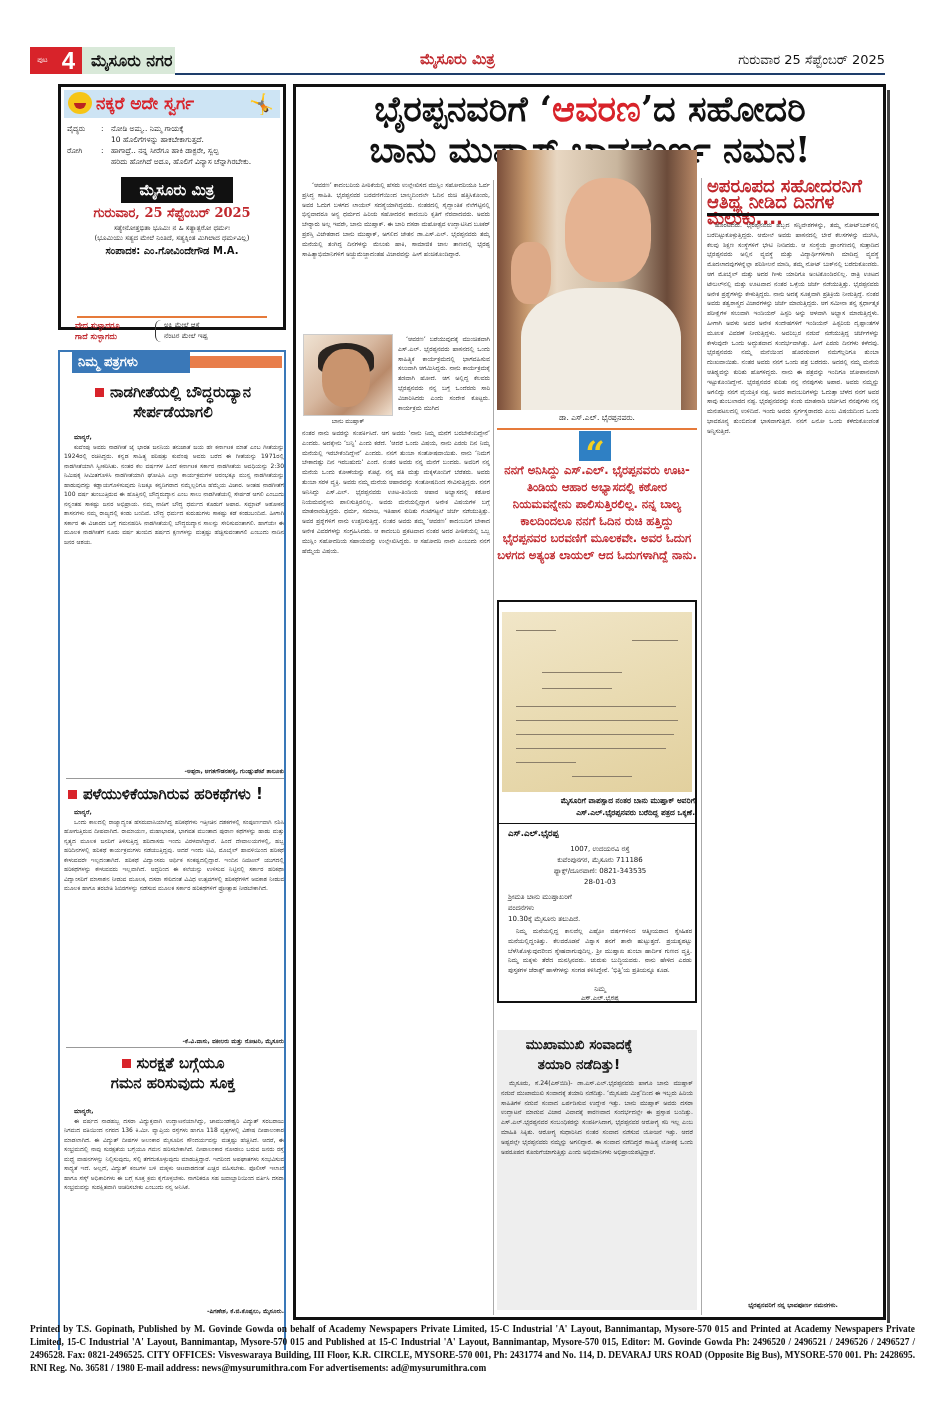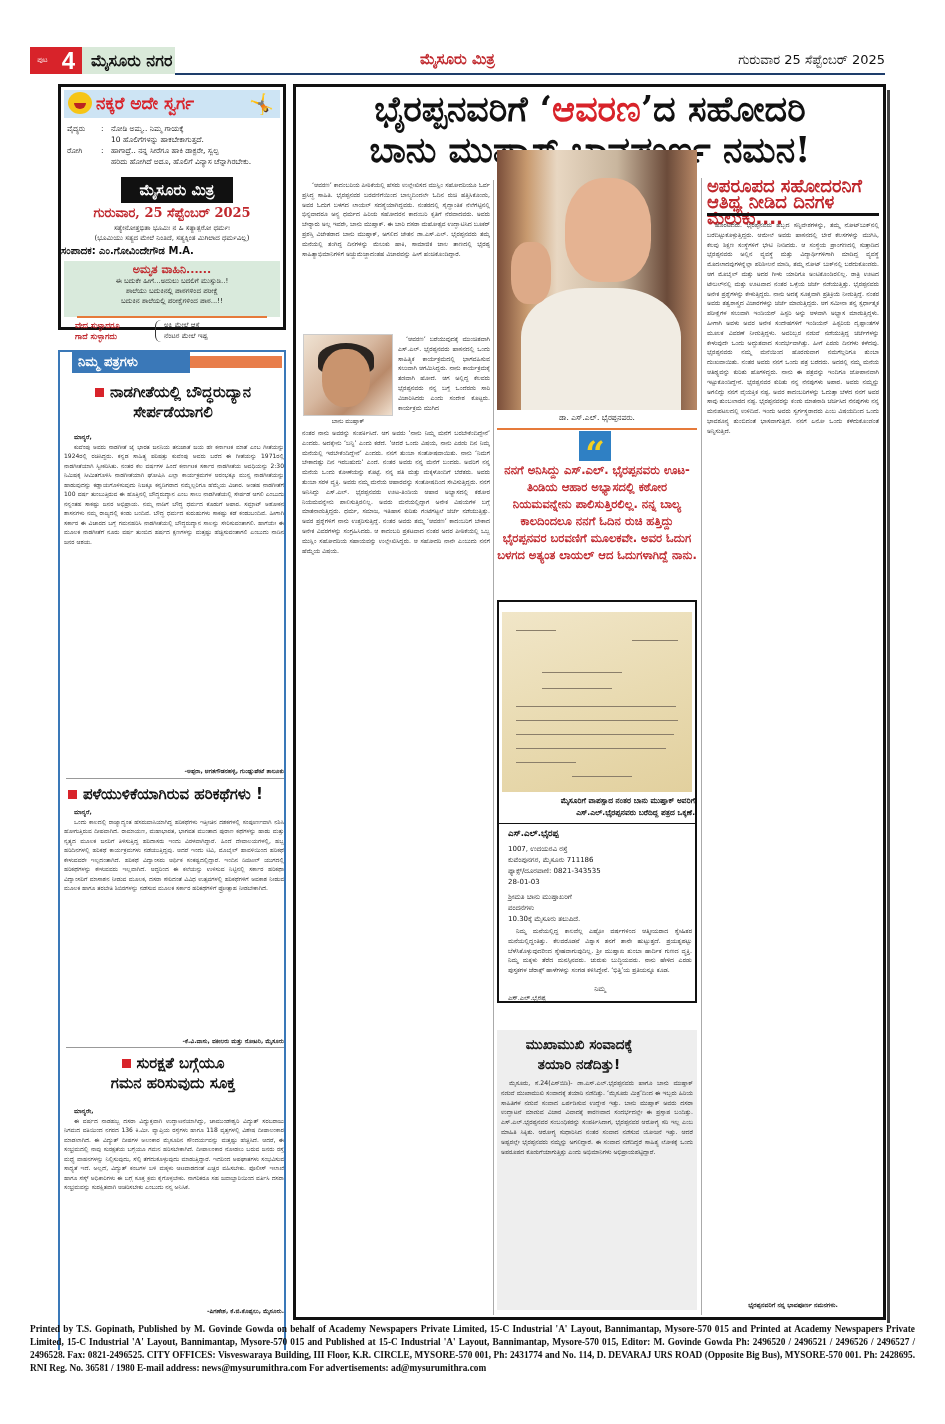--- a/index.html
+++ b/index.html
@@ -20,21 +20,21 @@
   .joke-head .smile { position: absolute; left: 4px; top: 2px; width: 24px; height: 22px; background: #f6c517; border-radius: 50%; }
   .joke-head .smile:after { content: ""; position: absolute; left: 6px; top: 11px; width: 12px; height: 6px; background: #b22; border-radius: 0 0 8px 8px; }
   .joke-head .title { position: absolute; left: 32px; top: 3px; color: #d8232a; font-size: 17px; font-weight: bold; }
   .joke-head .figure { position: absolute; right: 6px; top: 2px; font-size: 20px; }
   .joke-lines { position: absolute; left: 6px; top: 36px; right: 6px; font-size: 7.5px; line-height: 11px; }
   .joke-line { display: flex; align-items: center; }
   .joke-line .sp { width: 34px; } .joke-line .col { width: 10px; } .joke-line .txt { flex: 1; }
   .mitra-logo { position: absolute; left: 60px; top: 90px; width: 112px; height: 26px; background: #111; color: #fff; font-size: 15px; font-weight: bold; text-align: center; line-height: 26px; }
   .jdate { position: absolute; left: 0; right: 0; top: 118px; text-align: center; color: #c0282d; font-size: 13px; font-weight: bold; font-family: "DejaVu Serif", serif; }
   .jshloka { position: absolute; left: 0; right: 0; top: 136px; text-align: center; font-size: 7px; line-height: 10px; }
-  .jeditor { position: absolute; left: 0; right: 0; top: 158px; font-size: 10px; font-weight: bold; }
+  .jeditor { position: absolute; left: 0; right: 0; top: 158px; text-align: center; font-size: 10px; font-weight: bold; }
   .amrita { position: absolute; left: 3px; right: 3px; top: 174px; height: 56px; background: #d9eadc; text-align: center; }
   .amrita .ttl { color: #c0282d; font-size: 11px; font-weight: bold; margin-top: 2px; }
   .amrita .ln { font-size: 7px; line-height: 10px; }
   .amrita-rule { position: absolute; left: 16px; right: 16px; top: 229px; height: 2px; background: #e67a3a; }
   .proverb { position: absolute; left: 14px; top: 233px; font-size: 8px; }
   .proverb .red { color: #c0282d; font-weight: bold; line-height: 11px; }
   .proverb .rhs { position: absolute; left: 80px; top: 0; width: 110px; line-height: 11px; font-size: 7px; padding-left: 8px; border-left: 1px solid #333; border-radius: 6px 0 0 6px; }
 
   .letters { position: absolute; left: 58px; top: 350px; width: 228px; height: 1000px; border: 2px solid #3a78b8; border-bottom: none; }
   .letters-banner { position: absolute; left: 72px; top: 351px; width: 210px; height: 22px; }
@@ -61,21 +61,21 @@
   .byrappa-caption { position: absolute; left: 497px; top: 413px; width: 200px; text-align: center; font-size: 7.5px; }
   .quote-rule { position: absolute; left: 497px; top: 428px; width: 200px; height: 2px; background: #e67a3a; }
   .quote-mark { position: absolute; left: 579px; top: 431px; width: 32px; height: 30px; background: #2f80c4; color: #f5d020; font-size: 34px; font-weight: bold; text-align: center; line-height: 44px; font-family: "DejaVu Serif", serif; }
   .quote-text { position: absolute; left: 497px; top: 462px; width: 200px; text-align: center; color: #c0282d; font-size: 11.5px; font-weight: bold; line-height: 17px; }
   .letter-box { position: absolute; left: 497px; top: 600px; width: 200px; height: 403px; border: 2px solid #111; }
   .letter-photo { position: absolute; left: 502px; top: 612px; width: 190px; height: 180px; background: linear-gradient(160deg,#f1e6c8 0%,#e9dbb2 50%,#e2d09e 100%); }
   .letter-photo .scribble { position: absolute; left: 14px; height: 1px; background: #8a7e6a; }
   .letter-caption { position: absolute; left: 499px; top: 795px; width: 196px; text-align: right; font-size: 7.5px; font-weight: bold; line-height: 12px; }
   .letter-sep { position: absolute; left: 499px; top: 823px; width: 196px; height: 1px; background: #111; }
   .typed { position: absolute; left: 508px; width: 184px; font-size: 7px; line-height: 11px; }
-  .typed.r { text-align: left; }
+  .typed.r { text-align: center; }
   .typed.j { text-align: justify; font-size: 6.3px; line-height: 9.8px; }
   .sub-story { position: absolute; left: 497px; top: 1030px; width: 200px; height: 280px; background: #eeeeee; }
   .sub-head { position: absolute; left: 497px; top: 1034px; width: 164px; text-align: center; font-size: 13.5px; font-weight: bold; line-height: 20px; }
   .side-head { position: absolute; left: 707px; top: 178px; width: 175px; color: #c0282d; font-size: 18px; font-weight: bold; line-height: 16px; }
   .side-rule { position: absolute; left: 707px; top: 213px; width: 172px; height: 3px; background: #111; }
   .colrule { position: absolute; width: 1px; background: #aaa; }
   .main-shadow { position: absolute; left: 887px; top: 90px; width: 3px; height: 1233px; background: #444; }
 
   .footer { position: absolute; left: 30px; top: 1323px; width: 885px; font-family: "Liberation Serif", serif; font-weight: bold; font-size: 9.3px; line-height: 13px; text-align: justify; }
 </style>
@@ -121,26 +121,20 @@
         <span class="txt">ಹರಿದು ಹೋಗಿದೆ ಅದೂ, ಹೊಲಿಗೆ ವಿನ್ಯಾಸ ಚೆನ್ನಾಗಿರಬೇಕು.</span>
       </div>
   </div>
   <div class="mitra-logo">ಮೈಸೂರು ಮಿತ್ರ</div>
   <div class="jdate">ಗುರುವಾರ, 25 ಸೆಪ್ಟೆಂಬರ್ 2025</div>
   <div class="jshloka">
     <div>ಸತ್ಯೇನೋತ್ತಭಿತಾ ಭೂಮಿಃ ನ ಹಿ ಸತ್ಯಾತ್ಪರೋ ಧರ್ಮಃ</div>
     <div>(ಭೂಮಿಯು ಸತ್ಯದ ಮೇಲೆ ನಿಂತಿದೆ, ಸತ್ಯಕ್ಕಿಂತ ಮಿಗಿಲಾದ ಧರ್ಮವಿಲ್ಲ)</div>
   </div>
   <div class="jeditor">ಸಂಪಾದಕ: ಎಂ.ಗೋವಿಂದೇಗೌಡ M.A.</div>
-  <div class="amrita">
-    <div class="ttl">ಅಮೃತ ವಾಹಿನಿ......</div>
-    <div class="ln">ಈ ಬದುಕೇ ಹೀಗೆ...ಅದುಲು ಬದಲಿಗೆ ಮುಸ್ಸುಡಿ..!</div>
-    <div class="ln">ಶಾಲೆಯು ಬದುಕಿನಲ್ಲಿ ಪಾಠಗಳಿಂದ ಪರೀಕ್ಷೆ</div>
-    <div class="ln">ಬದುಕಿನ ಶಾಲೆಯಲ್ಲಿ ಪರೀಕ್ಷೆಗಳಿಂದ ಪಾಠ...!!</div>
-  </div>
   <div class="amrita-rule"></div>
   <div class="proverb">
     <div class="red">ವೇದ ಸುಳ್ಳಾದರೂ</div>
     <div class="red">ಗಾದೆ ಸುಳ್ಳಾಗದು</div>
     <div class="rhs">
       <div>ಅಕ್ಕಿ ಮೇಲೆ ಆಸೆ</div>
       <div>ನೆಂಟರ ಮೇಲೆ ಇಷ್ಟ</div>
     </div>
   </div>
 </div>

